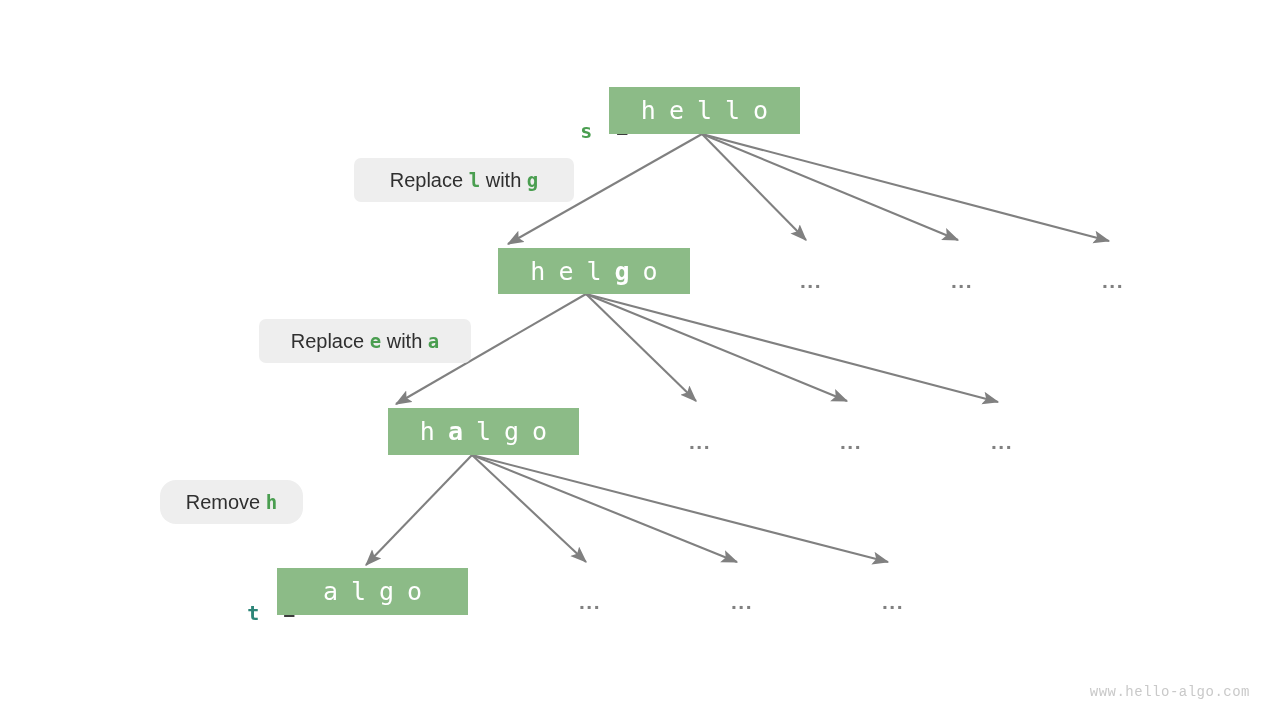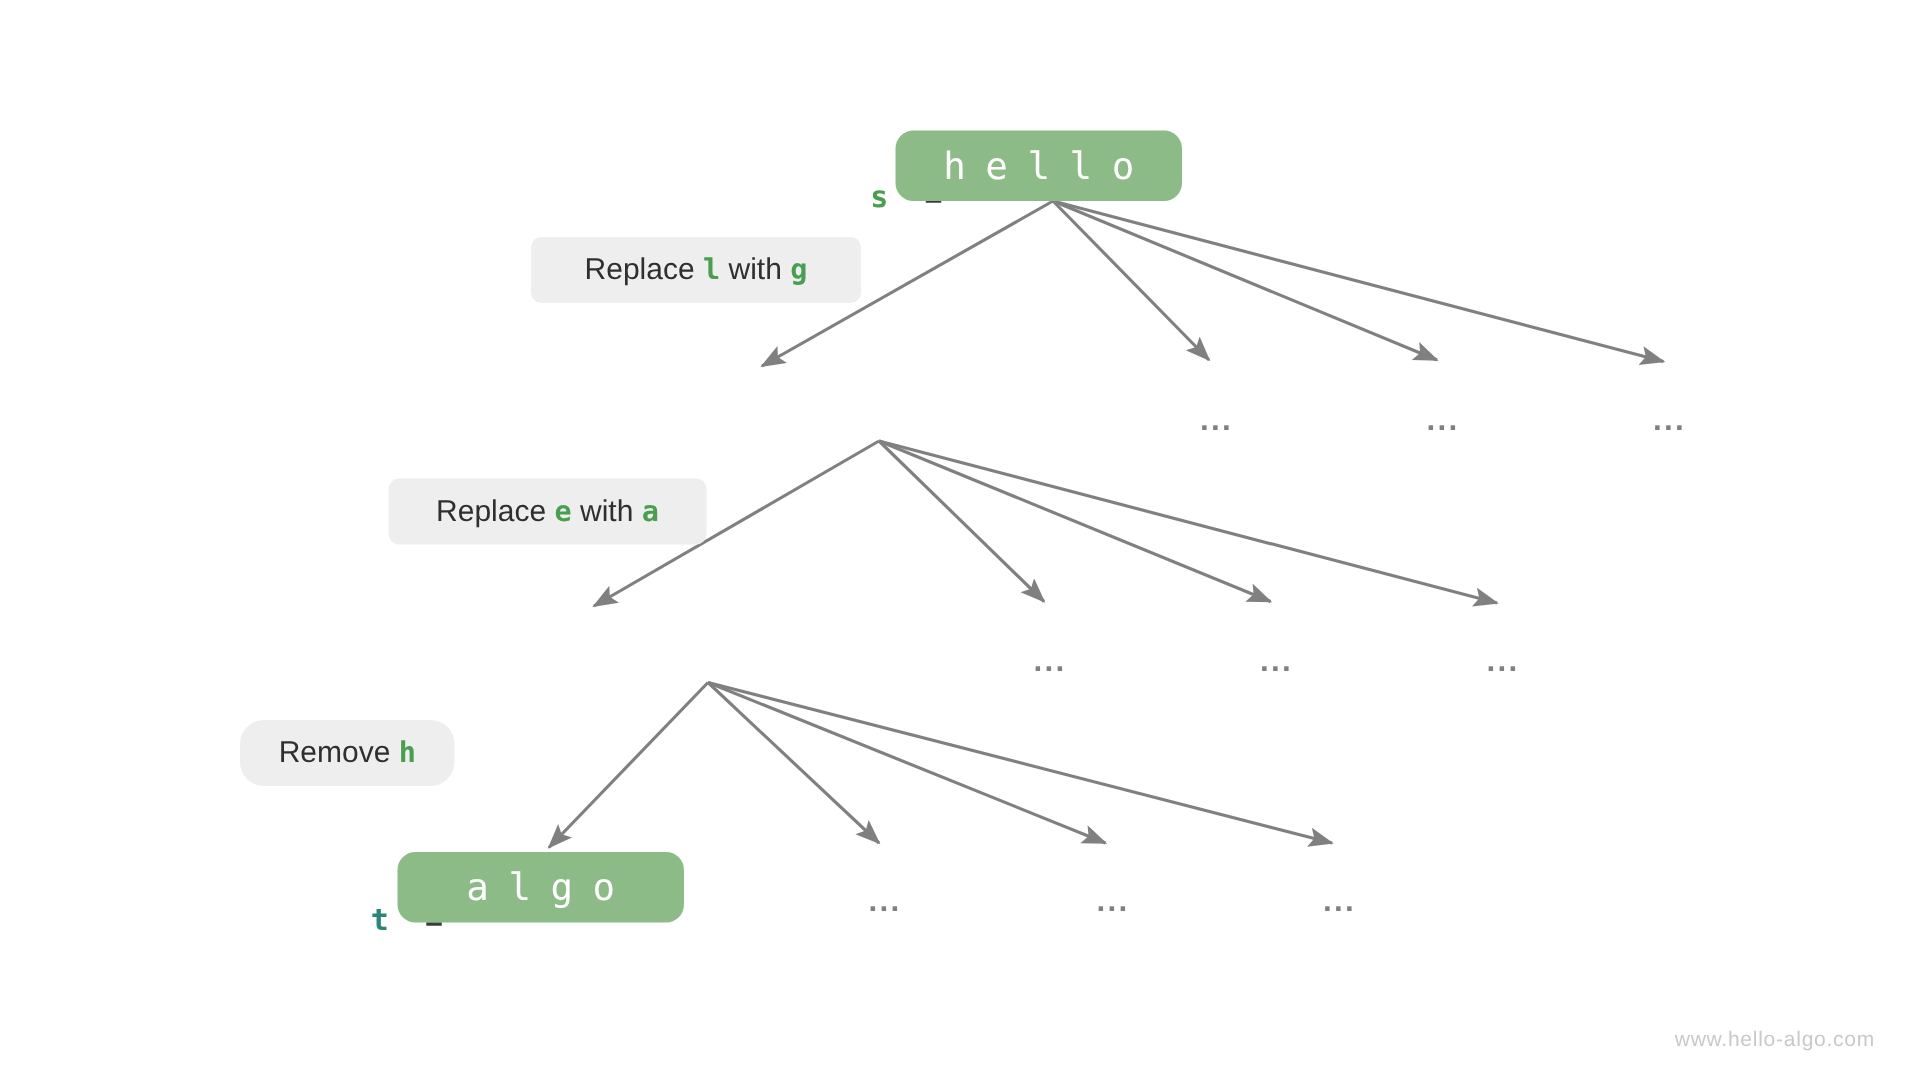--- a/index.html
+++ b/index.html
@@ -30,25 +30,26 @@
     top: 0;
     width: 1280px;
     height: 720px;
     pointer-events: none;
   }
 
   
   .node {
     position: absolute;
     background: #8cbb87;
-    border-radius: 12px;
+    border-radius: 0;
     display: flex;
     align-items: center;
     justify-content: center;
     box-sizing: border-box;
+    margin-left: 12px;
   }
   .node .chars {
     font-family: "DejaVu Sans Mono", "Liberation Mono", monospace;
     font-size: 25px;
     color: #ffffff;
     letter-spacing: 0.52em;
     text-indent: 0.52em;
     white-space: pre;
     line-height: 1;
   }
@@ -99,21 +100,21 @@
     line-height: 1;
     white-space: pre;
     transform: translate(-50%, -50%);
   }
 
   
   #watermark {
     position: absolute;
     right: 30px;
     bottom: 20px;
-    font-family: Liberation Sans, sans-serif;
+    font-family: Liberation Mono, monospace;
     font-size: 14px;
     color: #c9c9c9;
     letter-spacing: 0.5px;
     white-space: pre;
   }
 </style>
 </head>
 <body>
 
 <div id="stage">
@@ -152,29 +153,35 @@
   </div>
 
   <div class="ellipsis" style="left:811px; top:280px;">...</div>
   <div class="ellipsis" style="left:962px; top:280px;">...</div>
   <div class="ellipsis" style="left:1113px; top:280px;">...</div>
 
   <div class="op-chip" style="left:354px; top:158px; width:220px; height:44px;">
     <span>Replace</span><span>&nbsp;</span><span class="mono-hl">l</span><span>&nbsp;</span><span>with</span><span>&nbsp;</span><span class="mono-hl">g</span>
   </div>
 
+  <div class="node" style="left:486px; top:248px; width:192px; height:46px;">
+    <span class="chars"><span>h</span><span>e</span><span>l</span><span class="hl">g</span><span>o</span></span>
+  </div>
 
   <div class="ellipsis" style="left:700px; top:441px;">...</div>
   <div class="ellipsis" style="left:851px; top:441px;">...</div>
   <div class="ellipsis" style="left:1002px; top:441px;">...</div>
 
   <div class="op-chip" style="left:259px; top:319px; width:212px; height:44px;">
     <span>Replace</span><span>&nbsp;</span><span class="mono-hl">e</span><span>&nbsp;</span><span>with</span><span>&nbsp;</span><span class="mono-hl">a</span>
   </div>
 
+  <div class="node" style="left:376px; top:408px; width:191px; height:47px;">
+    <span class="chars"><span>h</span><span class="hl">a</span><span>l</span><span>g</span><span>o</span></span>
+  </div>
 
   <div class="ellipsis" style="left:590px; top:601px;">...</div>
   <div class="ellipsis" style="left:742px; top:601px;">...</div>
   <div class="ellipsis" style="left:893px; top:601px;">...</div>
 
   <div class="op-chip" style="left:160px; top:480px; width:143px; height:44px;border-radius:16px;">
     <span>Remove</span><span>&nbsp;</span><span class="mono-hl">h</span>
   </div>
 
   <div class="varlabel" style="left:199px; top:583px;">

